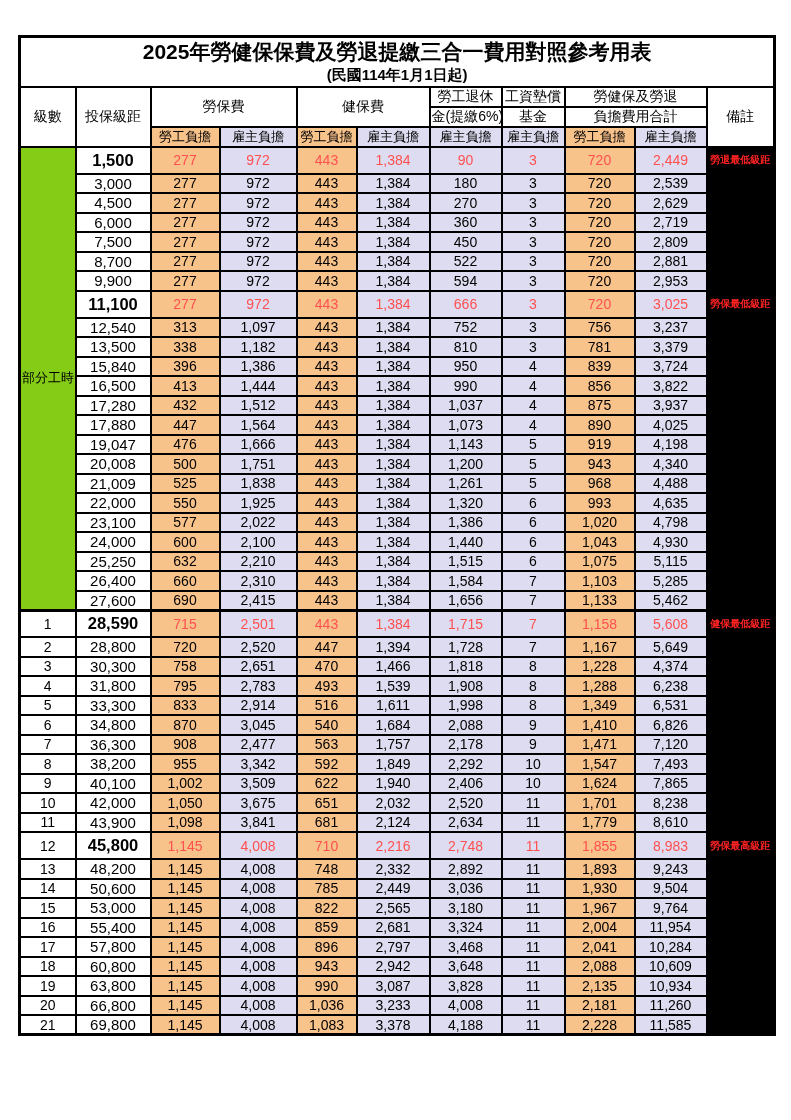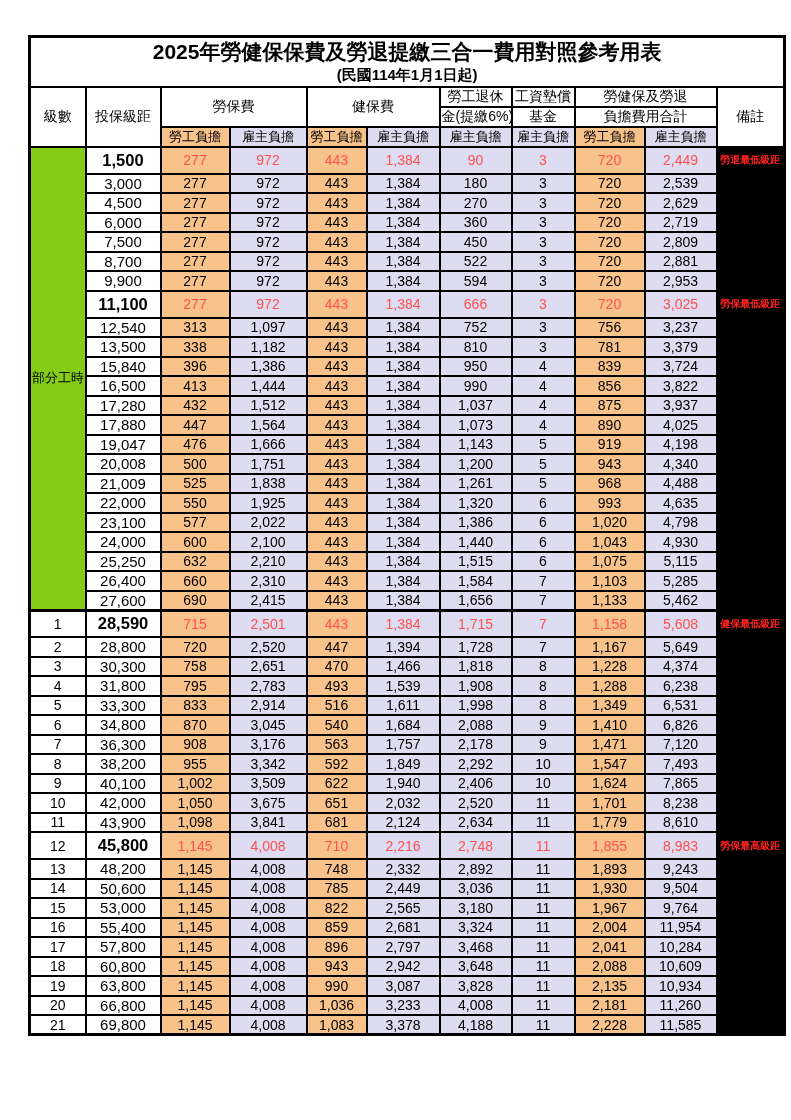--- a/index.html
+++ b/index.html
@@ -9,21 +9,21 @@
     --note-red:#FF2222;
     --border:#000000;
   }
   *{box-sizing:border-box;}
   html,body{margin:0;padding:0;background:#ffffff;}
   body{
     width:791px;height:1120px;
     font-family:"Liberation Sans","DejaVu Sans",sans-serif;
     color:#000;
   }
-  .page{padding:35px 18px 0 28px;}
+  .page{padding:35px 18px 0 18px;}
   table.main{
     border-collapse:collapse;
     table-layout:fixed;
     width:755px;
     border:3px solid var(--border);
   }
   th,td{
     border:2px solid var(--border);
     padding:0 1px;
     text-align:center;
@@ -454,21 +454,21 @@
           <td class="val col-er">2,088</td>
           <td class="val col-er">9</td>
           <td class="val col-emp">1,410</td>
           <td class="val col-er">6,826</td>
           <td class="note"></td>
         </tr>
         <tr>
           <td class="lvl">7</td>
           <td class="bracket">36,300</td>
           <td class="val col-emp">908</td>
-          <td class="val col-er">3,176</td>
+          <td class="val col-er">2,477</td>
           <td class="val col-emp">563</td>
           <td class="val col-er">1,757</td>
           <td class="val col-er">2,178</td>
           <td class="val col-er">9</td>
           <td class="val col-emp">1,471</td>
           <td class="val col-er">7,120</td>
           <td class="note"></td>
         </tr>
         <tr>
           <td class="lvl">8</td>

